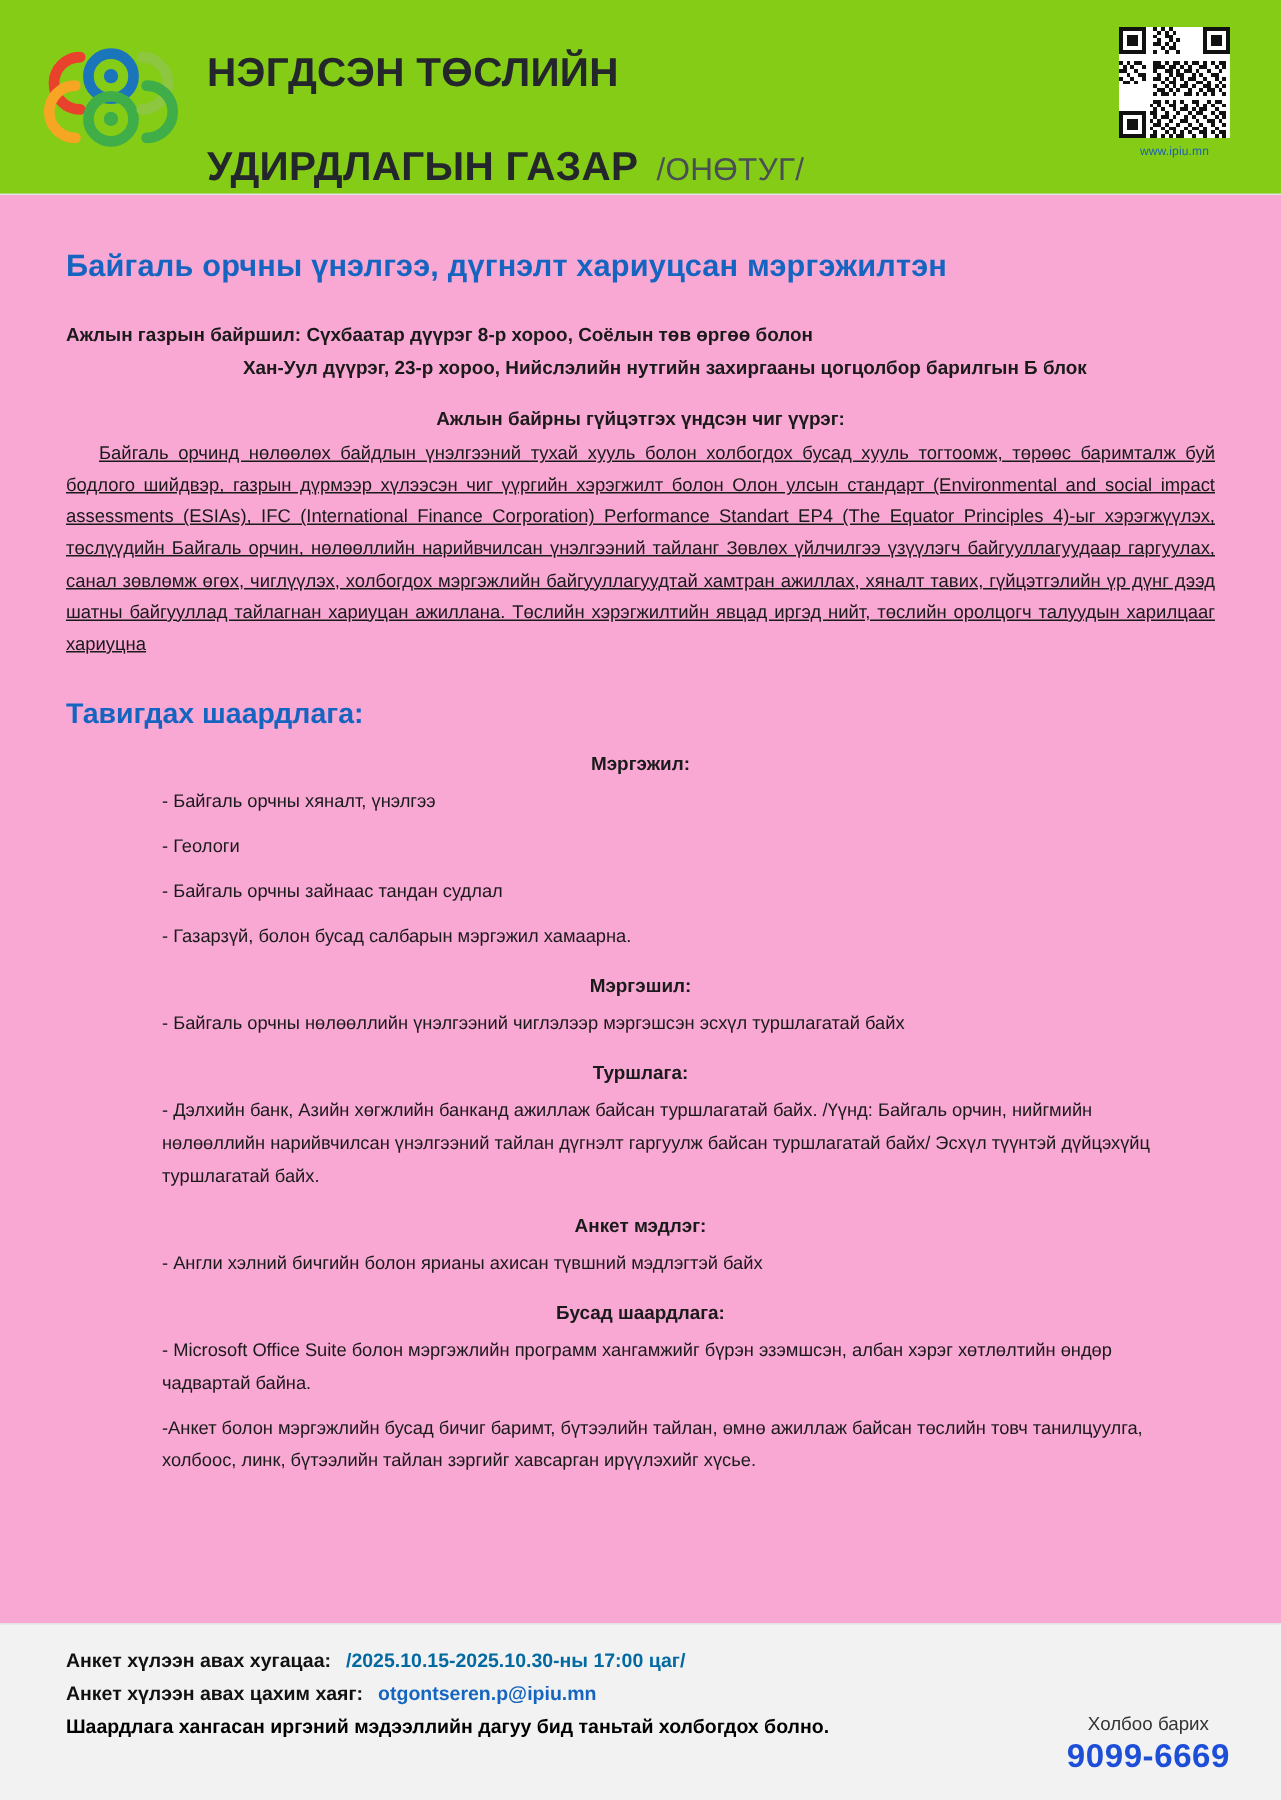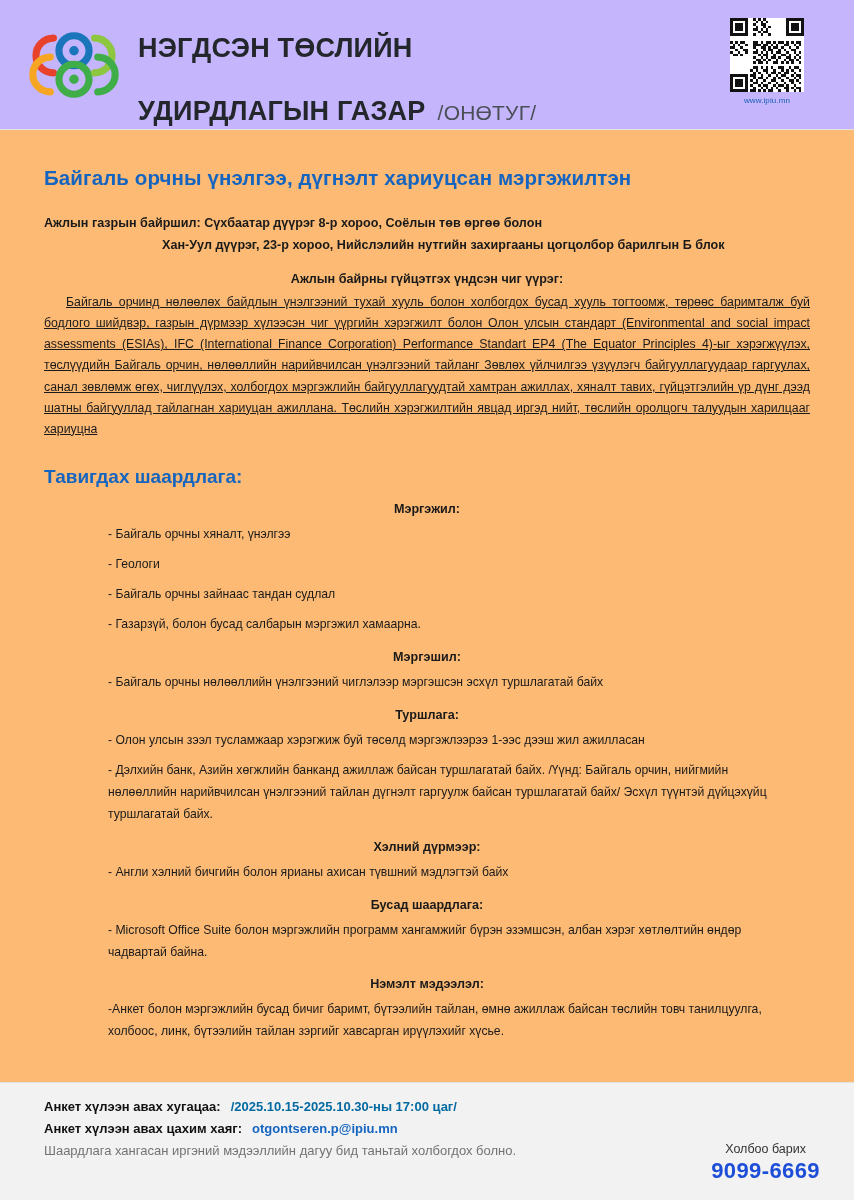--- a/index.html
+++ b/index.html
@@ -17,21 +17,21 @@
     width: 854px;
     height: 1200px;
     display: flex;
     flex-direction: column;
     position: relative;
   }
 
   
   .header {
     height: 130px;
-    background: #c4b5fd;
+    background: #84cc16;
     border-bottom: 1px solid #e2e2e2;
     display: flex;
     align-items: center;
     padding: 0 26px;
     position: relative;
     flex: none;
   }
   .logo-wrap {
     display: flex;
     align-items: center;
@@ -51,38 +51,38 @@
     letter-spacing: 0.2px;
     white-space: pre-line;
   }
   .org-abbr {
     font-size: 21px;
     font-weight: normal;
     color: #4a4f55;
   }
   .qr-block {
     position: absolute;
-    right: 44px;
+    right: 28px;
     top: 18px;
     width: 86px;
     text-align: center;
   }
   .qr-img { width: 74px; height: 74px; margin: 0 auto; display: block; }
   .qr-url {
     font-size: 8px;
     color: #1a5fb4;
     margin-top: 4px;
     letter-spacing: 0.1px;
   }
 
   
   .content {
     flex: 1 1 auto;
     padding: 30px 44px 10px 44px;
-    background: #fdba74;
+    background: #f9a8d4;
   }
   h1.title {
     color: #1565c0;
     font-size: 20.5px;
     font-weight: bold;
     margin: 6px 0 22px 0;
     letter-spacing: 0.1px;
   }
   h2.section {
     color: #1565c0;
@@ -132,21 +132,21 @@
     display: flex;
     align-items: baseline;
     font-size: 13px;
     font-weight: bold;
     color: #111;
     margin-bottom: 7px;
   }
   .f-label { color: #111; }
   .f-val-red { color: #0369a1; margin-left: 10px; }
   .f-val-blue { color: #1565c0; margin-left: 10px; }
-  .f-note { font-size: 13px; font-weight: normal; color: #737373; margin-top: 2px; }
+  .f-note { font-size: 13px; font-weight: bold; color: #000000; margin-top: 2px; }
   .contact {
     position: absolute;
     right: 34px;
     bottom: 16px;
     text-align: center;
   }
   .contact-label { font-size: 12.5px; color: #333; }
   .contact-phone {
     font-size: 22px;
     font-weight: bold;
@@ -402,36 +402,34 @@
       <div class="bullet">- Газарзүй, болон бусад салбарын мэргэжил хамаарна.</div>
     </div>
 
     <div class="req-block">
       <div class="subhead">Мэргэшил:</div>
       <div class="bullet">- Байгаль орчны нөлөөллийн үнэлгээний чиглэлээр мэргэшсэн эсхүл туршлагатай байх</div>
     </div>
 
     <div class="req-block">
       <div class="subhead"> Туршлага:</div>
-      <div class="bullet">- Олон улсын зээл тусламжаар хэрэгжиж буй төсөлд мэргэжлээрээ 1-ээс дээш жил ажилласан</div>
       <div class="bullet wrap">- Дэлхийн банк, Азийн хөгжлийн банканд ажиллаж байсан туршлагатай байх. /Үүнд: Байгаль орчин, нийгмийн нөлөөллийн нарийвчилсан үнэлгээний тайлан дүгнэлт гаргуулж байсан туршлагатай байх/ Эсхүл түүнтэй дүйцэхүйц туршлагатай байх.</div>
     </div>
 
     <div class="req-block">
-      <div class="subhead">Хэлний дүрмээр:</div>
+      <div class="subhead">Анкет мэдлэг:</div>
       <div class="bullet">- Англи хэлний бичгийн болон ярианы ахисан түвшний мэдлэгтэй байх</div>
     </div>
 
     <div class="req-block">
       <div class="subhead">Бусад шаардлага:</div>
       <div class="bullet wrap">- Microsoft Office Suite болон мэргэжлийн программ хангамжийг бүрэн эзэмшсэн, албан хэрэг хөтлөлтийн өндөр чадвартай байна.</div>
     </div>
 
     <div class="req-block">
-      <div class="subhead">Нэмэлт мэдээлэл:</div>
       <div class="bullet wrap">-Анкет болон мэргэжлийн бусад бичиг баримт, бүтээлийн тайлан, өмнө ажиллаж байсан төслийн товч танилцуулга, холбоос, линк, бүтээлийн тайлан зэргийг хавсарган ирүүлэхийг хүсье.</div>
     </div>
 
   </div>
 
   <div class="footer">
     <div class="f-row">
       <span class="f-label">Анкет хүлээн авах хугацаа:</span>
       <span class="f-val-red">/2025.10.15-2025.10.30-ны 17:00 цаг/</span>
     </div>

